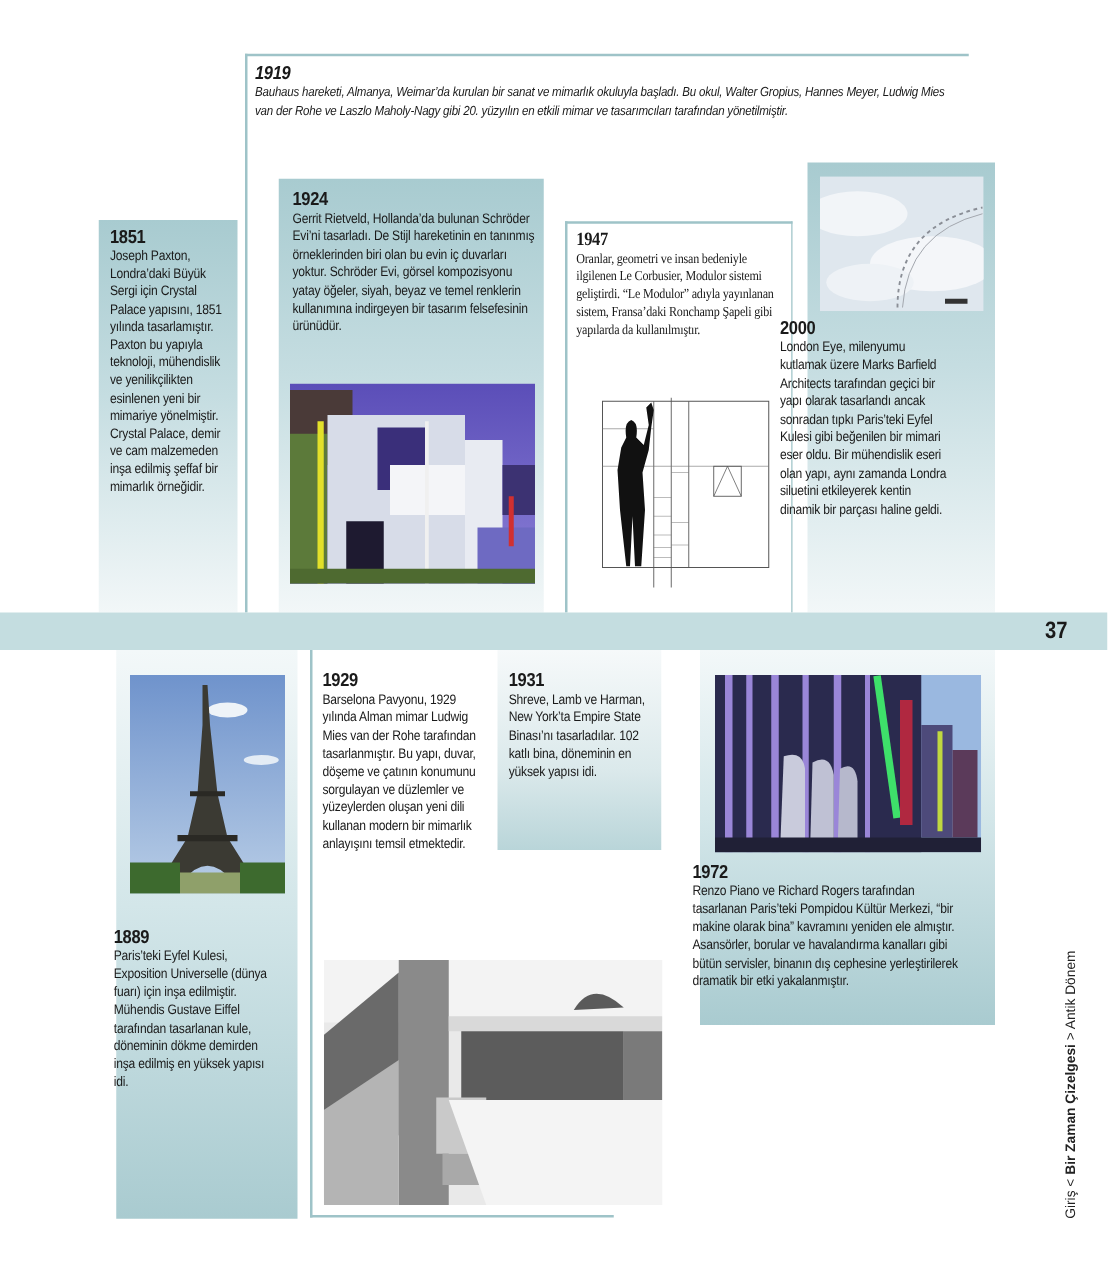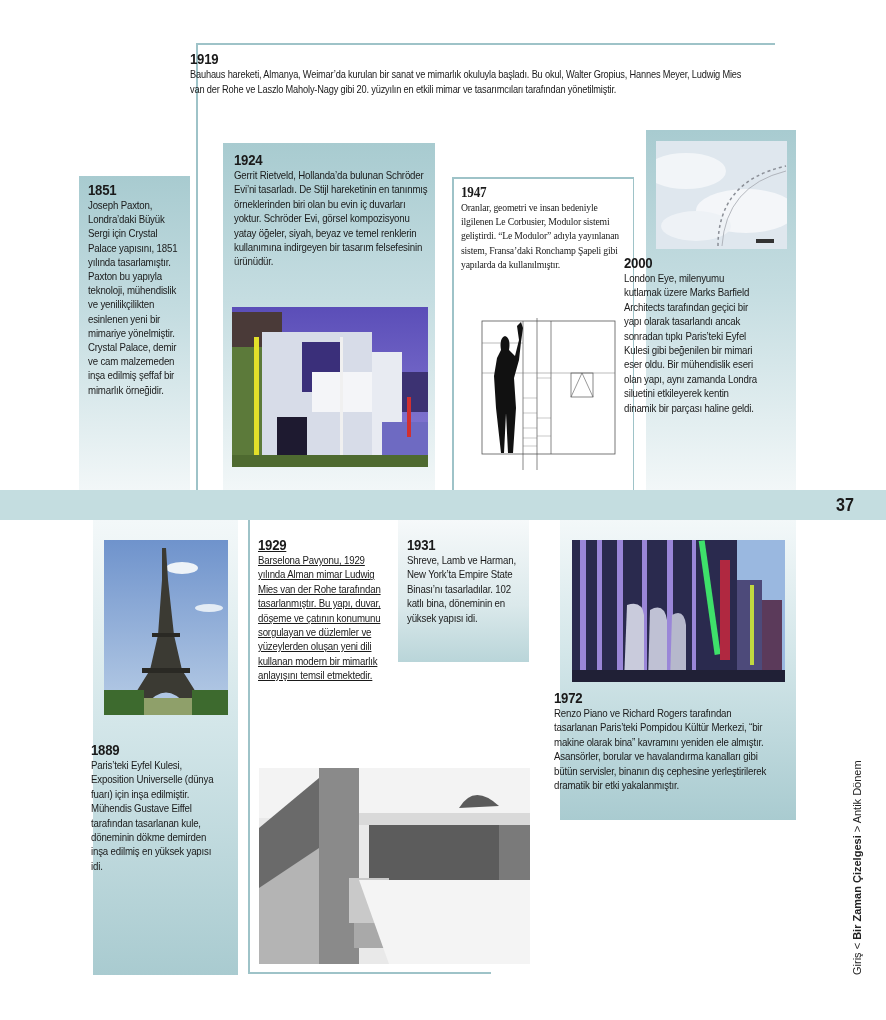--- a/index.html
+++ b/index.html
@@ -12,21 +12,21 @@
   .grad-up { background:linear-gradient(to bottom, #f3f8f9 0%, #d3e6e9 45%, #a9cbd0 100%); }
   .grad-mid { background:linear-gradient(to bottom, #f6f9fa 0%, #dbe9eb 60%, #b9d5d9 100%); }
   .frame-line { border-color:#9ec3c8; border-style:solid; border-width:0; }
   .photo { overflow:hidden; }
   svg { display:block; }
 </style>
 </head>
 <body>
 
 <div class="abs frame-line" style="left:196px; top:43px; width:579px; height:447px; border-top-width:2px; border-left-width:2px;"></div>
-<div class="abs" style="left:190px; top:51px; width:580px;">
+<div class="abs" style="left:204px; top:51px; width:580px;font-style:italic;">
   <span class="year">1919</span>
   <span class="txt" style="font-size:10.5px; line-height:15px; width:640px; transform:scaleX(0.88); transform-origin:left;">Bauhaus hareketi, Almanya, Weimar’da kurulan bir sanat ve mimarlık okuluyla başladı. Bu okul, Walter Gropius, Hannes Meyer, Ludwig Mies van der Rohe ve Laszlo Maholy-Nagy gibi 20. yüzyılın en etkili mimar ve tasarımcıları tarafından yönetilmiştir.</span>
 </div>
 
 <div class="abs grad-down" style="left:79px; top:176px; width:111px; height:314px; padding:6px 0 0 9px;">
   <span class="year">1851</span>
   <span class="txt" style="width:108px; transform:scaleX(0.88); transform-origin:left; font-size:11px; line-height:14.2px;">Joseph Paxton, Londra’daki Büyük Sergi için Crystal Palace yapısını, 1851 yılında tasarlamıştır. Paxton bu yapıyla teknoloji, mühendislik ve yenilikçilikten esinlenen yeni bir mimariye yönelmiştir. Crystal Palace, demir ve cam malzemeden inşa edilmiş şeffaf bir mimarlık örneğidir.</span>
 </div>
 
 <div class="abs grad-down" style="left:223px; top:143px; width:212px; height:347px; padding:9px 0 0 11px;">
@@ -127,42 +127,42 @@
     <rect x="88" y="150" width="36" height="25" fill="#3d6a2e"></rect>
     <rect x="40" y="158" width="48" height="17" fill="#8fa06a"></rect>
   </svg>
 </div>
 <div class="abs" style="left:91px; top:742px; width:135px;">
   <span class="year">1889</span>
   <span class="txt" style="width:150px; transform:scaleX(0.88); transform-origin:left; line-height:14.4px;">Paris’teki Eyfel Kulesi, Exposition Universelle (dünya fuarı) için inşa edilmiştir. Mühendis Gustave Eiffel tarafından tasarlanan kule, döneminin dökme demirden inşa edilmiş en yüksek yapısı idi.</span>
 </div>
 
 <div class="abs frame-line" style="left:248px; top:520px; width:243px; height:454px; border-left-width:2px; border-bottom-width:2px;"></div>
-<div class="abs" style="left:258px; top:537px; width:140px;text-decoration:underline;">
+<div class="abs" style="left:258px; top:537px; width:140px;">
   <span class="year">1929</span>
   <span class="txt" style="width:155px; transform:scaleX(0.88); transform-origin:left; line-height:14.4px;">Barselona Pavyonu, 1929 yılında Alman mimar Ludwig Mies van der Rohe tarafından tasarlanmıştır. Bu yapı, duvar, döşeme ve çatının konumunu sorgulayan ve düzlemler ve yüzeylerden oluşan yeni dili kullanan modern bir mimarlık anlayışını temsil etmektedir.</span>
 </div>
 <div class="abs photo" style="left:259px; top:768px; width:271px; height:196px;">
   <svg width="271" height="196" viewBox="0 0 271 196">
     <rect width="271" height="196" fill="#e9e9e9"></rect>
     <rect x="0" y="0" width="271" height="50" fill="#f3f3f3"></rect>
     <path d="M200 40 Q215 15 240 38 Z" fill="#5a5a5a"></path>
     <rect x="60" y="0" width="40" height="196" fill="#8a8a8a"></rect>
     <rect x="100" y="45" width="171" height="12" fill="#d9d9d9"></rect>
     <rect x="110" y="57" width="130" height="55" fill="#5c5c5c"></rect>
     <rect x="240" y="57" width="31" height="55" fill="#7a7a7a"></rect>
     <path d="M0 60 L60 10 L60 140 L0 190 Z" fill="#6a6a6a"></path>
     <path d="M0 120 L60 80 L60 196 L0 196 Z" fill="#b4b4b4"></path>
     <rect x="90" y="110" width="40" height="45" fill="#c9c9c9"></rect>
     <rect x="95" y="155" width="30" height="25" fill="#a9a9a9"></rect>
     <path d="M100 112 L271 112 L271 196 L130 196 Z" fill="#f4f4f4"></path>
   </svg>
 </div>
 
-<div class="abs grad-mid" style="left:398px; top:520px; width:131px; height:142px; padding:17px 0 0 9px;">
+<div class="abs grad-mid" style="left:398px; top:520px; width:131px; height:160px; padding:17px 0 0 9px;">
   <span class="year">1931</span>
   <span class="txt" style="width:138px; transform:scaleX(0.88); transform-origin:left; line-height:14.4px;">Shreve, Lamb ve Harman, New York’ta Empire State Binası’nı tasarladılar. 102 katlı bina, döneminin en yüksek yapısı idi.</span>
 </div>
 
 <div class="abs grad-up" style="left:560px; top:520px; width:236px; height:300px;"></div>
 <div class="abs photo" style="left:572px; top:540px; width:213px; height:142px;">
   <svg width="213" height="142" viewBox="0 0 213 142">
     <rect width="213" height="142" fill="#9ab8e0"></rect>
     <rect x="0" y="0" width="165" height="142" fill="#2a2a4e"></rect>
     <g fill="#9a86d8">

